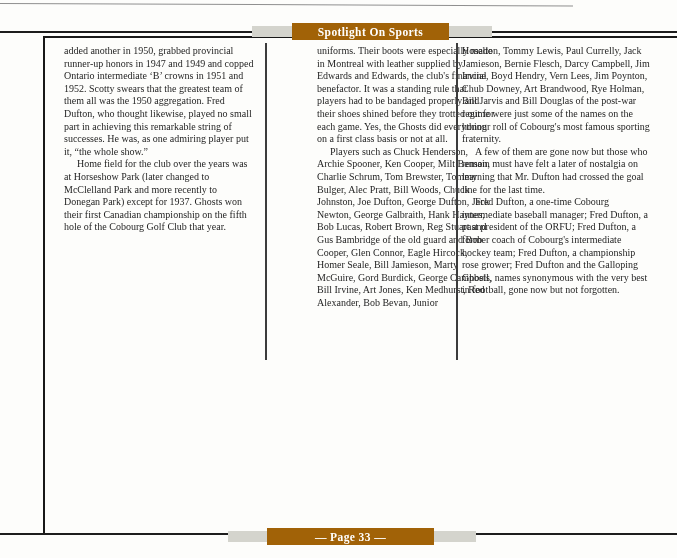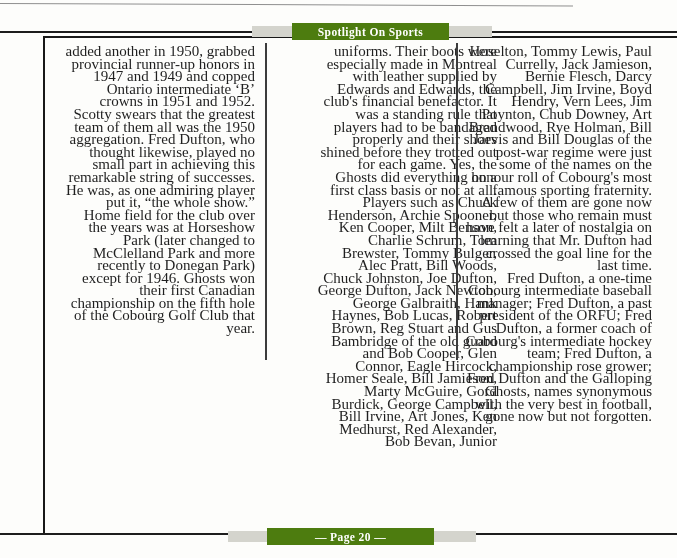--- a/index.html
+++ b/index.html
@@ -41,21 +41,21 @@
   .banner-halo {
     position: absolute;
     background: #d4d4cd;
     z-index: 1;
   }
   .halo-top    { left: 252px; top: 26px; width: 240px; height: 11px; }
   .halo-bottom { left: 228px; top: 531px; width: 248px; height: 11px; }
 
   .banner {
     position: absolute;
-    background: #4d7c0f;
+    background: #a16207;
     color: #ffffff;
     display: flex;
     align-items: center;
     justify-content: center;
     font-weight: bold;
     font-size: 11.5px;
     letter-spacing: 0.4px;
     z-index: 2;
     white-space: nowrap;
   }
@@ -68,23 +68,23 @@
     left: 43px; top: 36px;
     width: 660px;           
     height: 497px;
     border-top: 2.5px solid #181818;
     border-left: 2.5px solid #181818;
   }
 
   .col {
     position: absolute;
     top: 45px;
-    font-size: 15px;
+    font-size: 10px;
     line-height: 12.6px;
-    text-align: right;
+    text-align: left;
   }
   .col p { margin: 0; }
   .col p.indent { text-indent: 13px; }
   .col-1 { left: 64px;  width: 191px; }
   .col-2 { left: 273px; width: 180px; margin-left: 44px; }
   .col-3 { left: 462px; width: 190px; }
 
   .divider {
     position: absolute;
     top: 43px;
@@ -105,37 +105,37 @@
   <div class="header-rule"></div>
   <div class="banner-halo halo-top"></div>
   <div class="banner top-banner">
     <span>Spotlight On Sports</span>
   </div>
 
   <div class="content-box"></div>
 
   <div class="col col-1">
     <p>added another in 1950, grabbed provincial runner-up honors in 1947 and 1949 and copped Ontario intermediate ‘B’ crowns in 1951 and 1952. Scotty swears that the greatest team of them all was the 1950 aggregation. Fred Dufton, who thought likewise, played no small part in achieving this remarkable string of successes. He was, as one admiring player put it, “the whole show.”</p>
-    <p class="indent">Home field for the club over the years was at Horseshow Park (later changed to McClelland Park and more recently to Donegan Park) except for 1946. Ghosts won their first Canadian championship on the fifth hole of the Cobourg Golf Club that year.</p>
+    <p class="indent">Home field for the club over the years was at Horseshow Park (later changed to McClelland Park and more recently to Donegan Park) except for 1937. Ghosts won their first Canadian championship on the fifth hole of the Cobourg Golf Club that year.</p>
   </div>
 
   <div class="divider divider-1"></div>
 
   <div class="col col-2">
     <p>uniforms. Their boots were especially made in Montreal with leather supplied by Edwards and Edwards, the club's financial benefactor. It was a standing rule that players had to be bandaged properly and their shoes shined before they trotted out for each game. Yes, the Ghosts did everything on a first class basis or not at all.</p>
     <p class="indent">Players such as Chuck Henderson, Archie Spooner, Ken Cooper, Milt Benson, Charlie Schrum, Tom Brewster, Tommy Bulger, Alec Pratt, Bill Woods, Chuck Johnston, Joe Dufton, George Dufton, Jack Newton, George Galbraith, Hank Haynes, Bob Lucas, Robert Brown, Reg Stuart and Gus Bambridge of the old guard and Bob Cooper, Glen Connor, Eagle Hircock, Homer Seale, Bill Jamieson, Marty McGuire, Gord Burdick, George Campbell, Bill Irvine, Art Jones, Ken Medhurst, Red Alexander, Bob Bevan, Junior</p>
   </div>
 
   <div class="divider divider-2"></div>
 
   <div class="col col-3">
     <p>Hoselton, Tommy Lewis, Paul Currelly, Jack Jamieson, Bernie Flesch, Darcy Campbell, Jim Irvine, Boyd Hendry, Vern Lees, Jim Poynton, Chub Downey, Art Brandwood, Rye Holman, Bill Jarvis and Bill Douglas of the post-war regime were just some of the names on the honour roll of Cobourg's most famous sporting fraternity.</p>
     <p class="indent">A few of them are gone now but those who remain must have felt a later of nostalgia on learning that Mr. Dufton had crossed the goal line for the last time.</p>
     <p class="indent">Fred Dufton, a one-time Cobourg intermediate baseball manager; Fred Dufton, a past president of the ORFU; Fred Dufton, a former coach of Cobourg's intermediate hockey team; Fred Dufton, a championship rose grower; Fred Dufton and the Galloping Ghosts, names synonymous with the very best in football, gone now but not forgotten.</p>
   </div>
 
   <div class="footer-rule"></div>
   <div class="banner-halo halo-bottom"></div>
   <div class="banner bottom-banner">
-    <span>— Page 20 —</span>
+    <span>— Page 33 —</span>
   </div>
 
 </div>
 
 </body></html>

